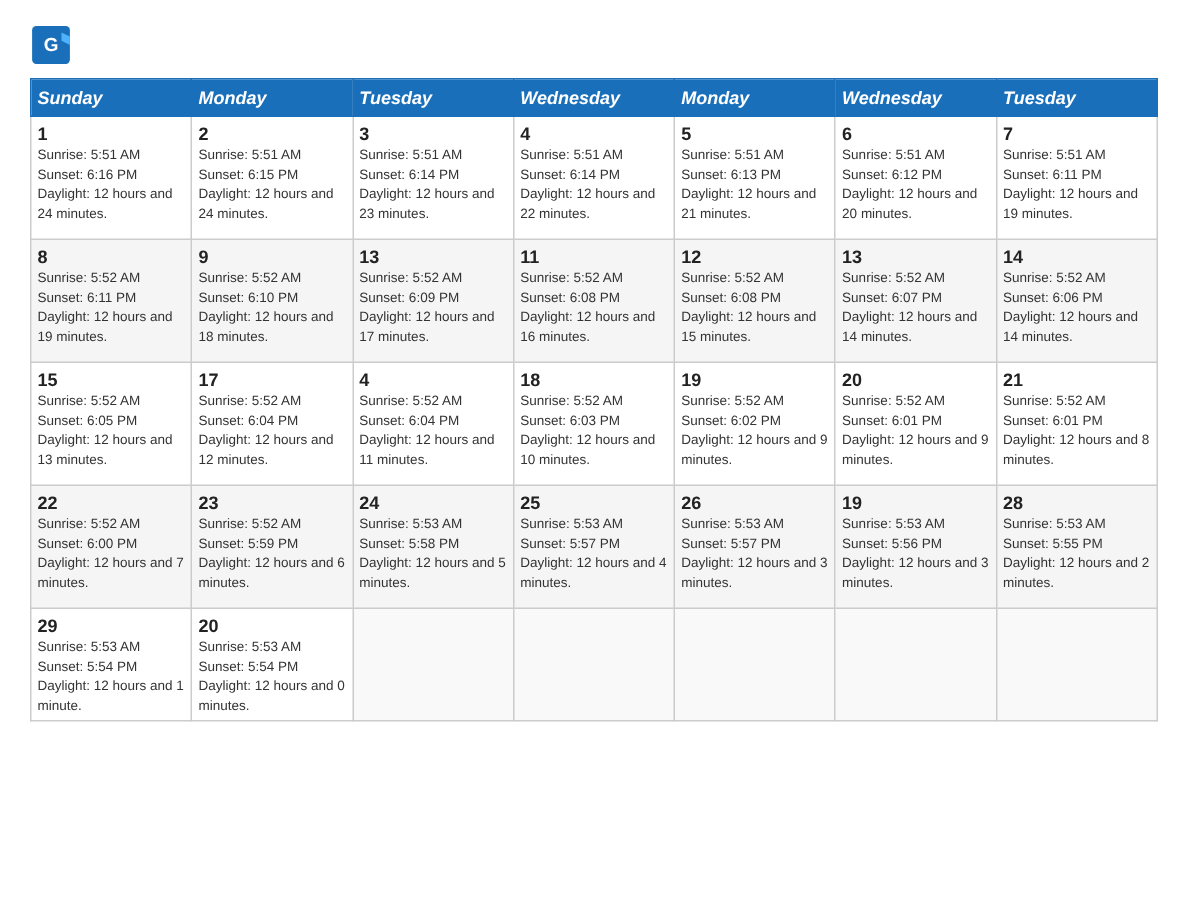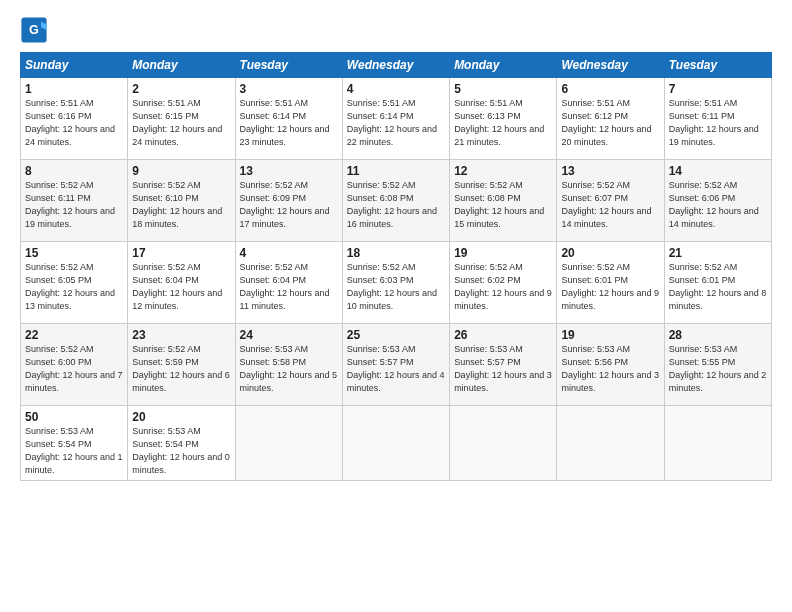--- a/index.html
+++ b/index.html
@@ -248,21 +248,21 @@
             <span class="day-num">19</span>
             <div class="day-info">Sunrise: 5:53 AM<br>Sunset: 5:56 PM<br>Daylight: 12 hours and 3 minutes.</div>
           </td>
           <td>
             <span class="day-num">28</span>
             <div class="day-info">Sunrise: 5:53 AM<br>Sunset: 5:55 PM<br>Daylight: 12 hours and 2 minutes.</div>
           </td>
         </tr>
         <tr class="last-row">
           <td>
-            <span class="day-num">50</span>
+            <span class="day-num">29</span>
             <div class="day-info">Sunrise: 5:53 AM<br>Sunset: 5:54 PM<br>Daylight: 12 hours and 1 minute.</div>
           </td>
           <td>
             <span class="day-num">20</span>
             <div class="day-info">Sunrise: 5:53 AM<br>Sunset: 5:54 PM<br>Daylight: 12 hours and 0 minutes.</div>
           </td>
           <td class="empty"></td>
           <td class="empty"></td>
           <td class="empty"></td>
           <td class="empty"></td>

